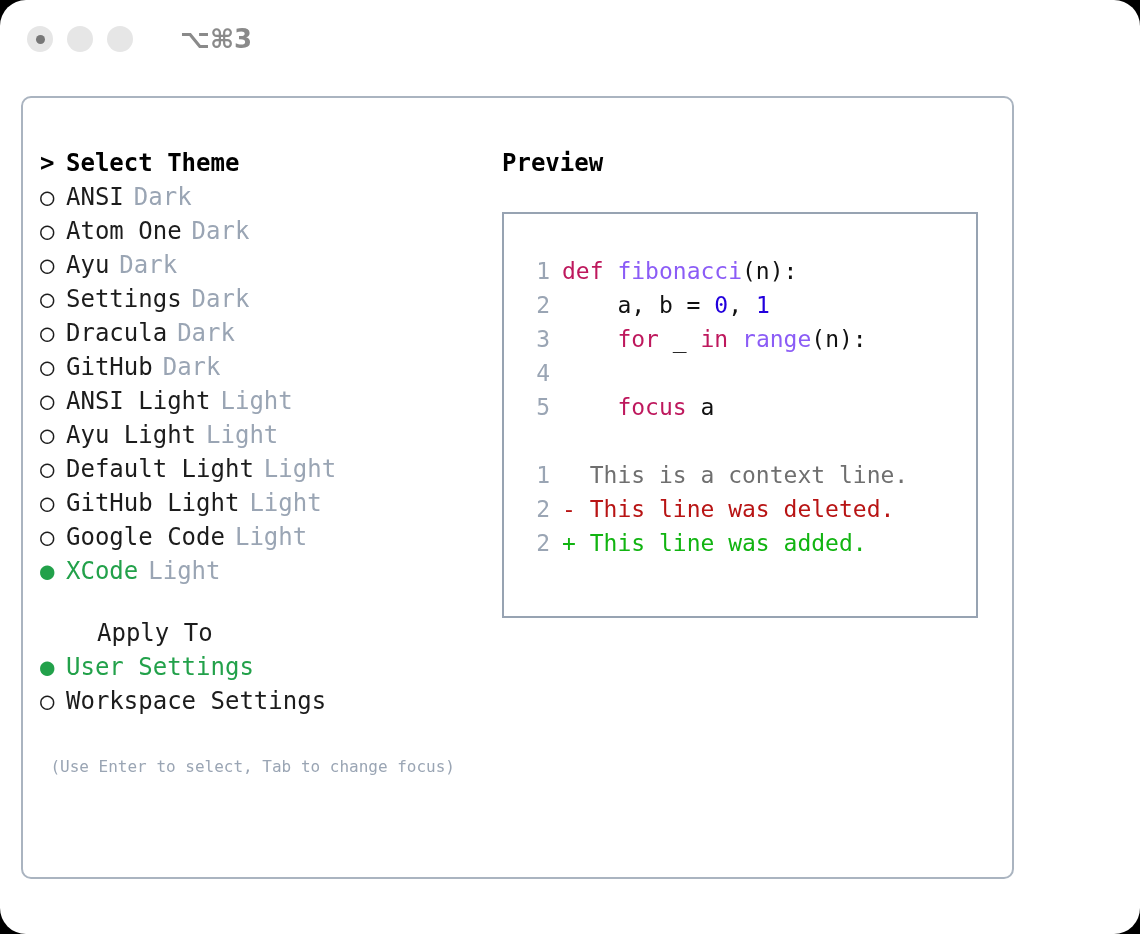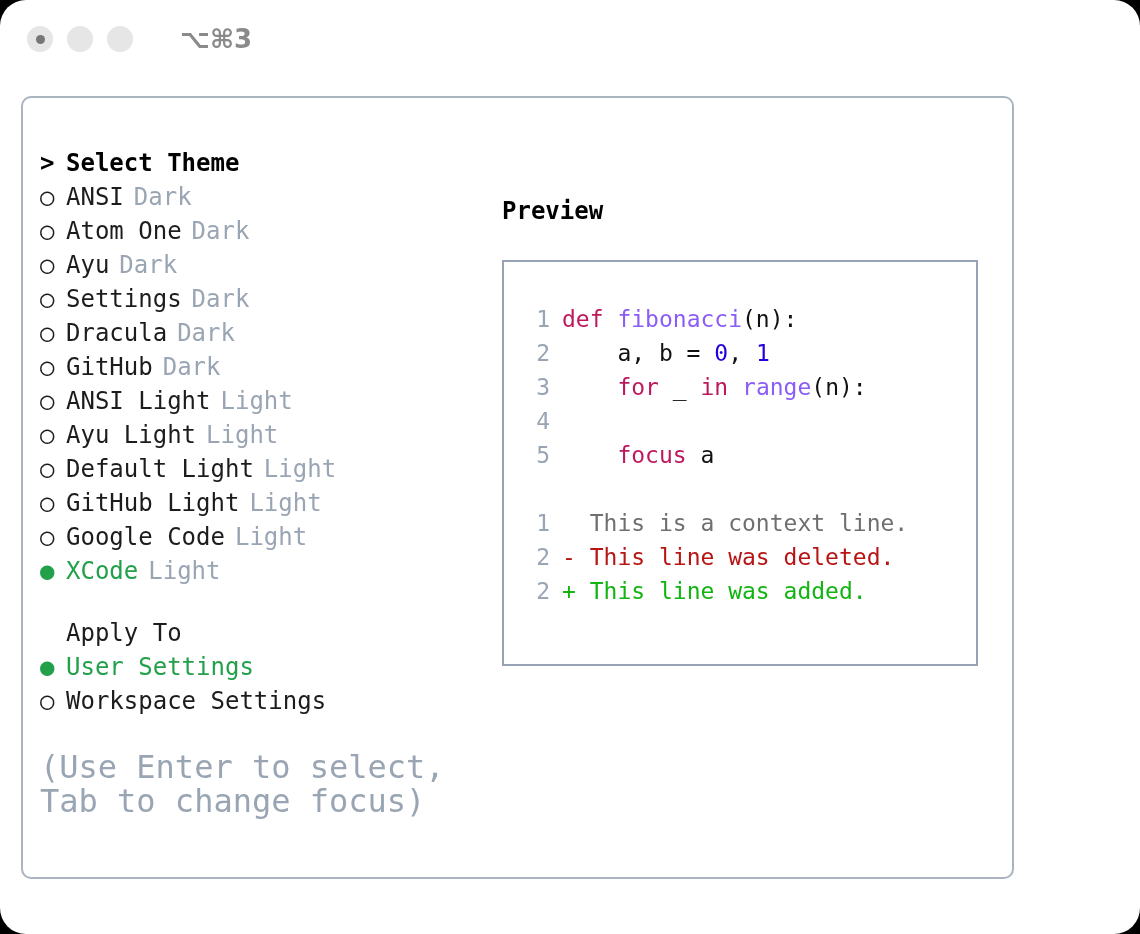--- a/index.html
+++ b/index.html
@@ -111,45 +111,46 @@
   }
   .row.selected .variant { color: #9aa5b4; }
   .subheader {
     height: 34px;
     display: flex;
     align-items: center;
     font-size: 24px;
     line-height: 34px;
     color: #1c1c1c;
     white-space: pre;
+    gap: 31px;
   }
   #spacer-1 { height: 28px; }
   #spacer-2 { height: 32px; }
   #hint {
-    font-size: 32px;
+    font-size: 16px;
     line-height: 34px;
     color: #9aa5b4;
     width: 415px;
     white-space: pre-wrap;
+    text-align: right;
   }
 
   
   #right-col {
     position: absolute;
     left: 479px;
     top: 48px;
     width: 490px;
   }
   #preview-title {
     font-size: 24px;
     font-weight: bold;
     color: #000000;
     line-height: 34px;
     margin-bottom: 32px;
-    margin-top: 48px;
   }
   #preview-box {
     width: 476px;
     height: 406px;
     border: 2px solid #97a3b2;
     box-sizing: border-box;
     padding: 40px 0 0 18px;
     background: #ffffff;
   }
   .code-line {

